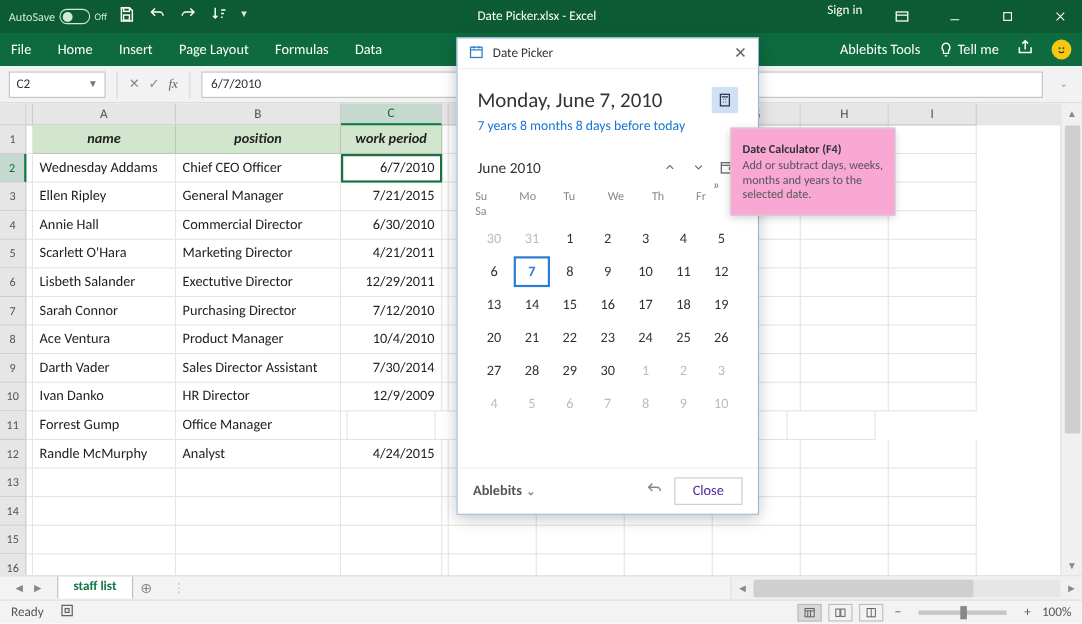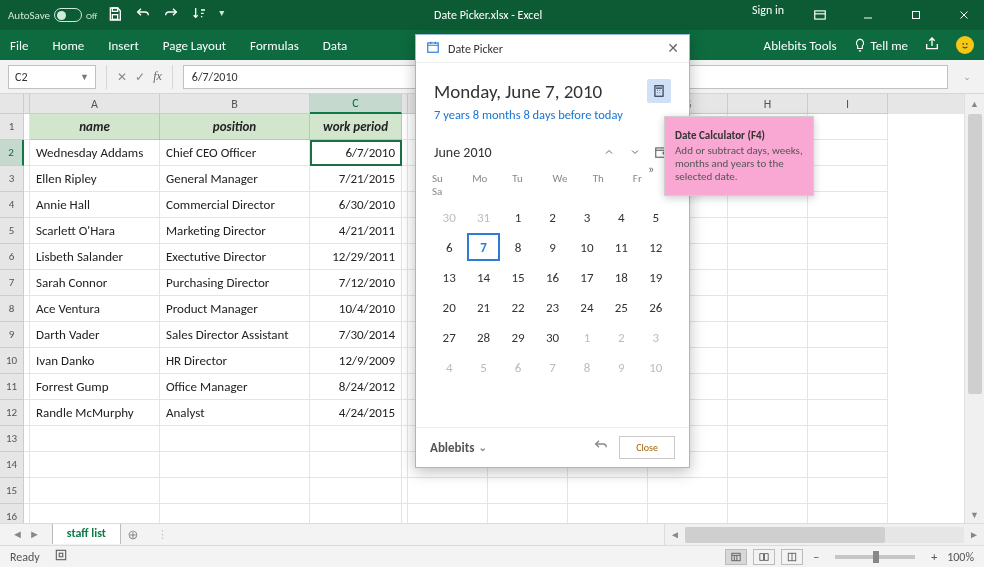--- a/index.html
+++ b/index.html
@@ -92,21 +92,21 @@
 .dp-grid { padding:6px 16px 10px 16px; }
 .dp-dow { display:grid; grid-template-columns:repeat(6,1fr); text-align:left; font-size:11px; color:#888; margin-bottom:4px; }
 .dp-weeks { display:grid; grid-template-columns:repeat(7,1fr); }
 .dp-day { height:30px; display:flex; align-items:center; justify-content:center; font-size:13px; color:#333; }
 .dp-day.muted { color:#bcbcbc; }
 .dp-day.selected { outline:2px solid #2b7cd3; outline-offset:-3px; color:#2b7cd3; font-weight:600; }
 .dp-footer { margin-top:auto; border-top:1px solid #eee; padding:8px 14px; display:flex; align-items:center; gap:6px; }
 .dp-brand { font-size:13px; color:#555; font-weight:600; display:flex; align-items:center; gap:4px; }
 .dp-footer-right { margin-left:auto; display:flex; align-items:center; gap:10px; }
 .dp-undo svg { width:16px; height:16px; }
-.dp-closebtn { border:1px solid #c9c9c9; padding:4px 16px; font-size:10px; color:#a16207; background:#fff; }
+.dp-closebtn { border:1px solid #c9c9c9; padding:4px 16px; font-size:13px; color:#4c1d95; background:#fff; }
 
 
 .tooltip { position:absolute; left:664px; top:116px; width:150px; background:#f9a8d4; border:1px solid #cfcfcf; box-shadow:0 2px 8px rgba(0,0,0,0.2); padding:12px 10px; font-size:11px; color:#555; z-index:101; }
 .tip-arrow { position:absolute; left:648px; top:162px; color:#666; font-size:12px; z-index:101; }
 .tooltip-title { font-weight:600; color:#333; margin-bottom:2px; }
 </style>
 </head>
 <body>
 
 <div class="titlebar">
@@ -364,21 +364,20 @@
         <div class="cell col-F"></div>
         <div class="cell col-G"></div>
         <div class="cell col-H"></div>
         <div class="cell col-I"></div>
       </div>
       <div class="row">
         <div class="rowhead">11</div>
         <div class="separator-cell"></div>
         <div class="cell col-A">Forrest Gump</div>
         <div class="cell col-B">Office Manager</div>
-        <div class="cell col-C r">8/24/2012</div>
         <div class="separator-cell"></div>
         <div class="cell col-D"></div>
         <div class="cell col-E"></div>
         <div class="cell col-F"></div>
         <div class="cell col-G"></div>
         <div class="cell col-H"></div>
         <div class="cell col-I"></div>
       </div>
       <div class="row">
         <div class="rowhead">12</div>

